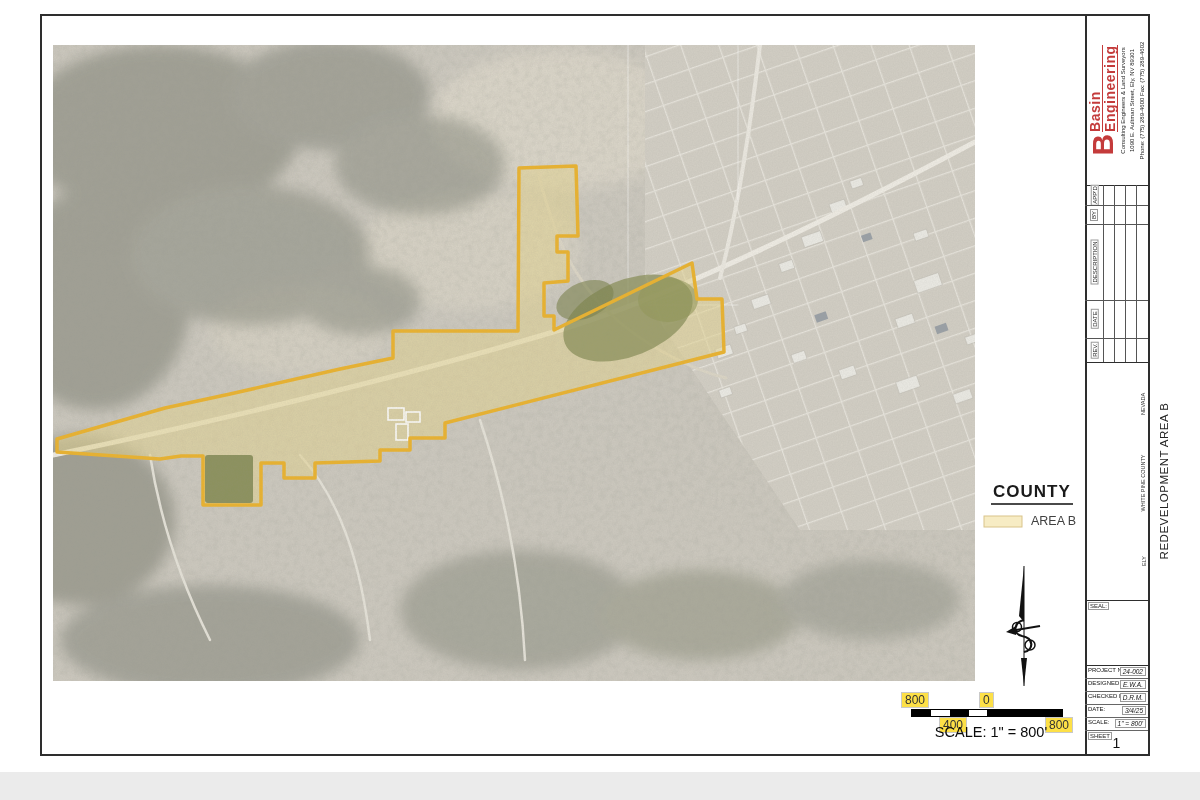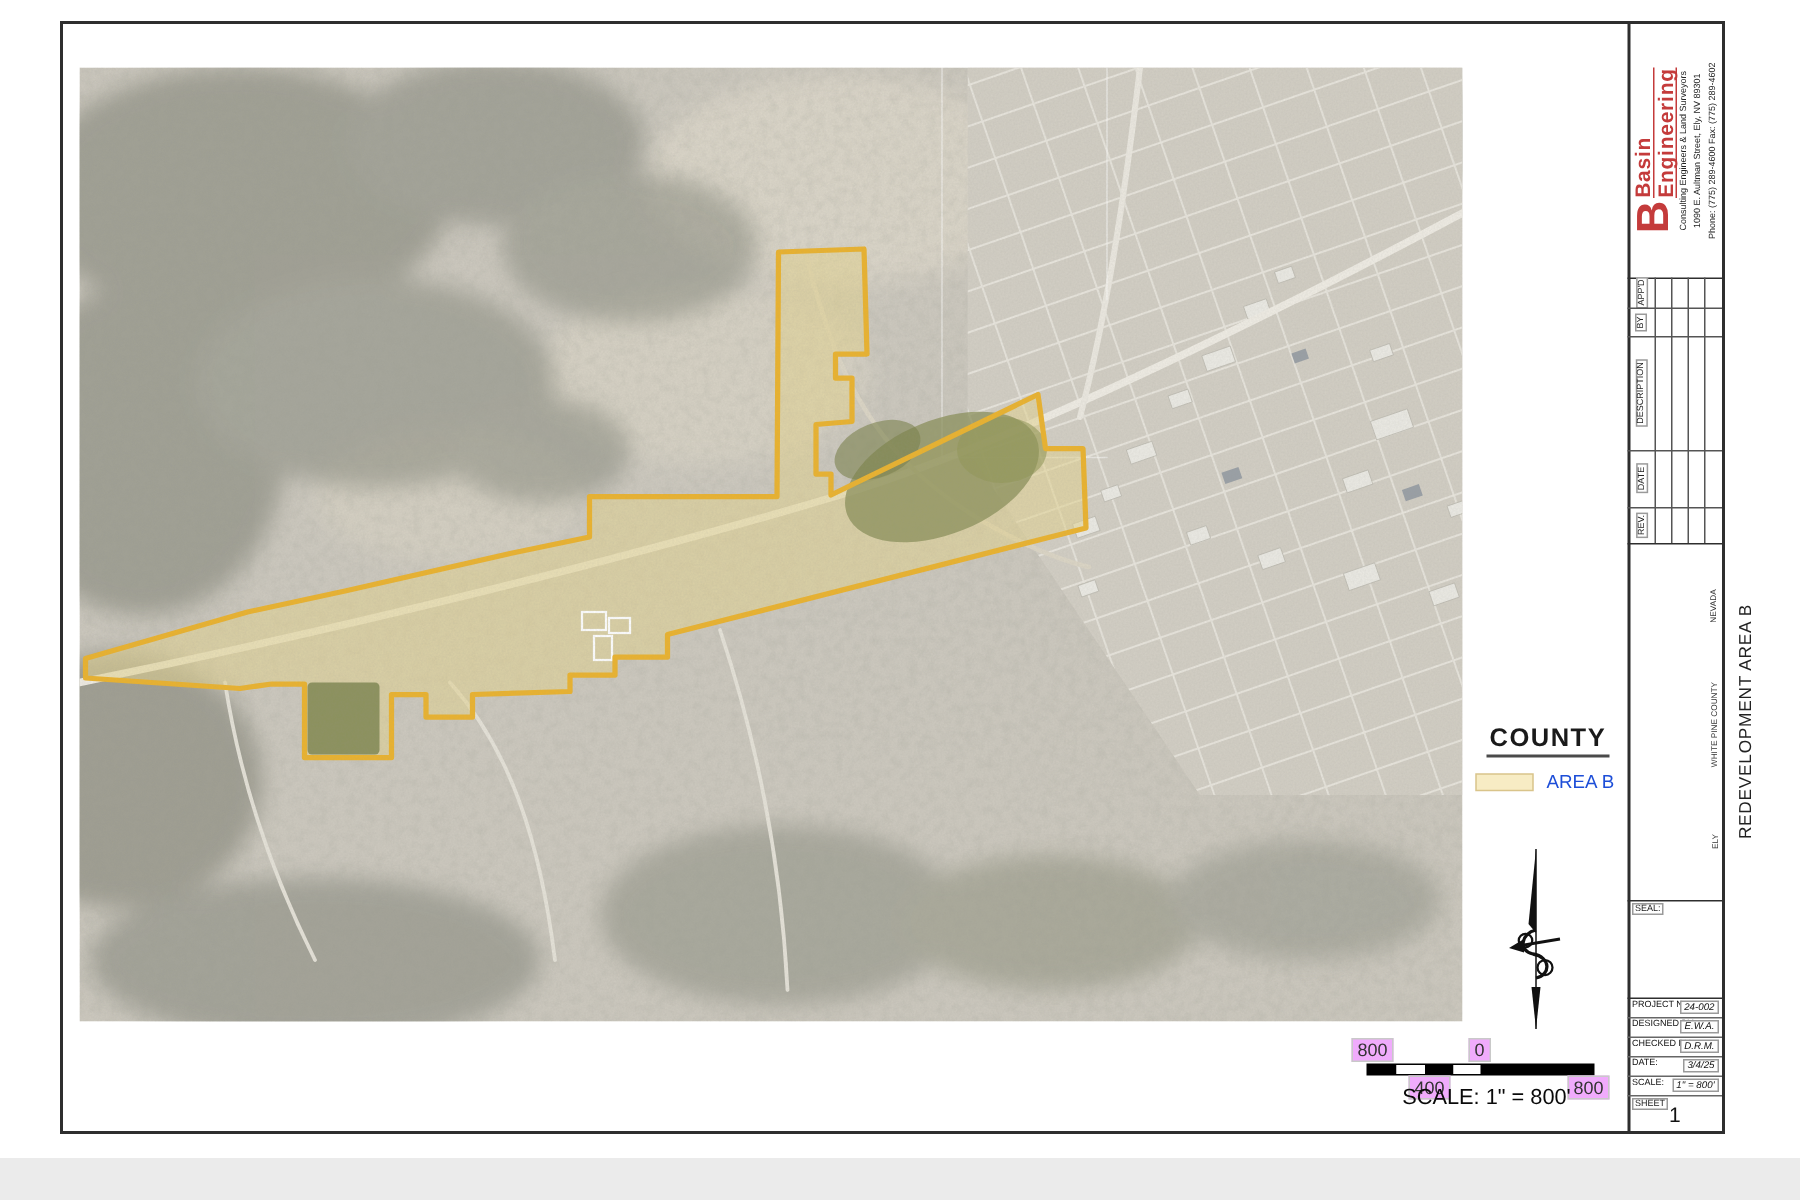--- a/index.html
+++ b/index.html
@@ -34,24 +34,24 @@
   .county{font-size:5.5px;color:#333;}
   
   .prow{left:1085px;width:63px;height:13px;border-bottom:1px solid #666;}
   .plabel{position:absolute;left:3px;top:2px;font-size:6px;}
   .pvalue{position:absolute;right:2px;top:1.5px;font-size:6.5px;font-style:italic;border:1px solid #9a9a9a;background:#fdfdfd;padding:0 2px;}
   
   #legend{left:983px;top:482px;width:110px;}
   #legend-title{font-size:17px;font-weight:600;letter-spacing:1px;color:#1a1a1a;
       border-bottom:2px solid #4a4a4a;display:inline-block;padding:0 2px 1px 2px;margin-left:8px;}
   .legend-item{display:flex;align-items:center;gap:8px;margin-top:9px;}
-  .legend-item .lab{font-size:12.5px;color:#1d4ed8;}
+  .legend-item .lab{font-size:12.5px;color:#404040;}
   
   #scalebar{left:893px;top:692px;width:200px;height:60px;}
-  .num{position:absolute;border:1px solid #c9c9c9;background:#f0abfc;font-size:12px;padding:0 3px;color:#333;}
+  .num{position:absolute;border:1px solid #c9c9c9;background:#fde047;font-size:12px;padding:0 3px;color:#333;}
   #sb-bar{position:absolute;left:18px;top:17px;width:150px;height:6px;border:1px solid #000;display:flex;}
   #sb-bar div{height:100%;}
   #sb-caption{position:absolute;left:28px;top:32px;width:140px;text-align:center;font-size:14.5px;color:#0a0a0a;}
   #bottom-strip{left:0;top:772px;width:1200px;height:28px;background:#ebebeb;}
 </style>
 </head>
 <body>
 
 <div id="page">
 

